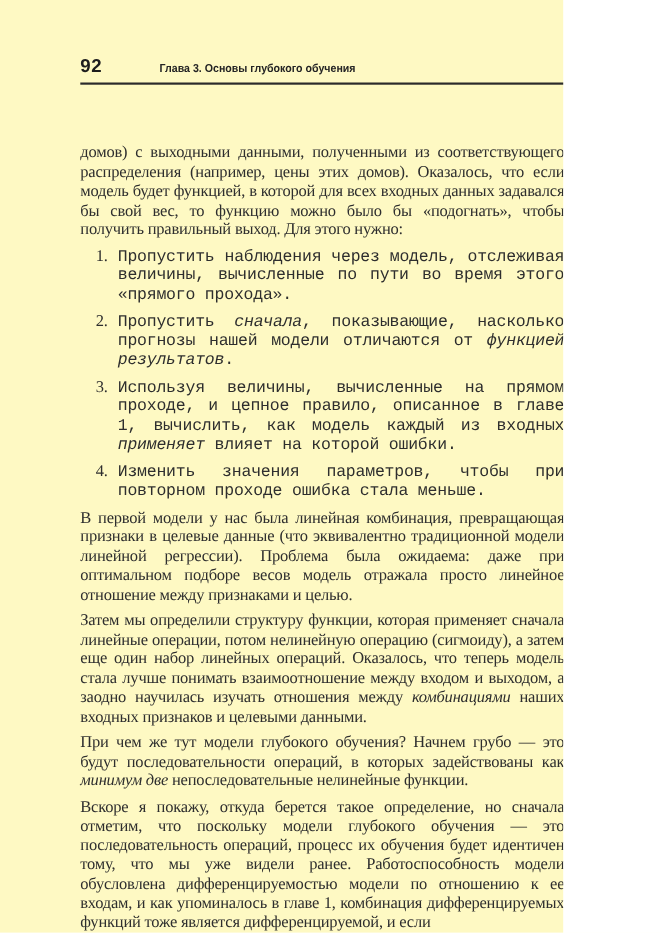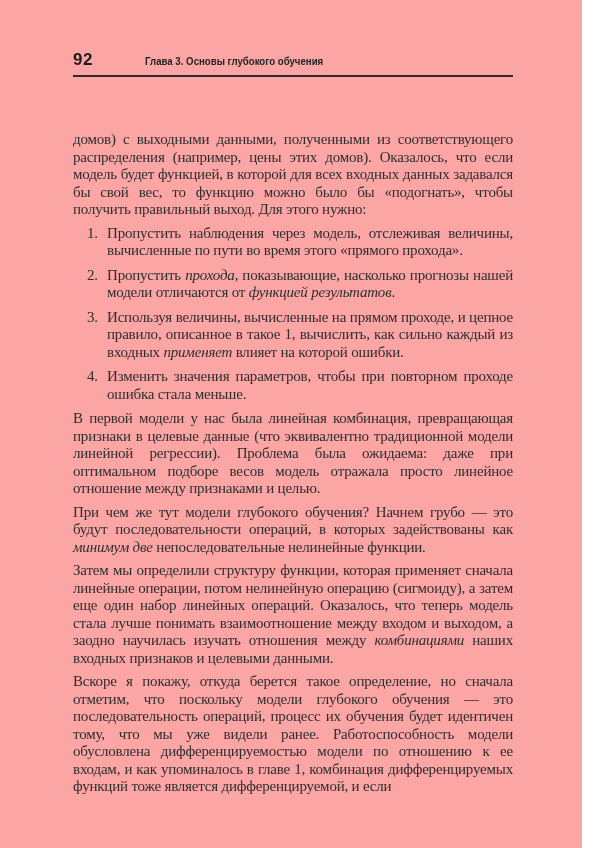--- a/index.html
+++ b/index.html
@@ -2,23 +2,23 @@
 <html lang="ru"><head>
 <meta charset="utf-8">
 <style>
   html, body {
     margin: 0;
     padding: 0;
     background: #ffffff;
   }
   .page {
     position: relative;
-    width: 582px;
+    width: 512px;
     height: 848px;
-    background: #fca5a5;
+    background: #fef9c3;
     overflow: hidden;
     box-sizing: border-box;
     padding: 50px 87px 0 73px;
     font-family: "Liberation Serif", "DejaVu Serif", serif;
     color: #2e2e2e;
   }
   
   .header {
     display: flex;
     align-items: baseline;
@@ -73,20 +73,21 @@
     margin: 0 0 7px 0;
   }
   ol.num-list .num {
     flex: 0 0 20px;
     margin-left: 14px;
     text-align: left;
   }
   ol.num-list .li-text {
     flex: 1 1 auto;
     text-align: justify;
+    font-family: Liberation Mono, monospace;
   }
 </style>
 </head>
 <body>
 
 <div class="page">
 
   <header class="header">
     <span class="pagenum">92</span>
     <span class="running">Глава 3. Основы глубокого обучения</span>
@@ -98,34 +99,34 @@
 
     <p><span>домов) с выходными данными, полученными из соответствующего распределения (например, цены этих домов). Оказалось, что если модель будет функцией, в которой для всех входных данных задавался бы свой вес, то функцию можно было бы «подогнать», чтобы получить правильный выход. Для этого нужно:</span></p>
 
     <ol class="num-list">
       <li>
         <span class="num">1.</span>
         <span class="li-text"><span>Пропустить наблюдения через модель, отслеживая величины, вычисленные по пути во время этого «прямого прохода».</span></span>
       </li>
       <li>
         <span class="num">2.</span>
-        <span class="li-text"><span>Пропустить </span><em>прохода</em><span>, показывающие, насколько прогнозы нашей модели отличаются от </span><em>функцией результатов</em><span>.</span></span>
+        <span class="li-text"><span>Пропустить </span><em>сначала</em><span>, показывающие, насколько прогнозы нашей модели отличаются от </span><em>функцией результатов</em><span>.</span></span>
       </li>
       <li>
         <span class="num">3.</span>
-        <span class="li-text"><span>Используя величины, вычисленные на прямом проходе, и цепное правило, описанное в такое 1, вычислить, как сильно каждый из входных </span><em>применяет</em><span> влияет на которой ошибки.</span></span>
+        <span class="li-text"><span>Используя величины, вычисленные на прямом проходе, и цепное правило, описанное в главе 1, вычислить, как модель каждый из входных </span><em>применяет</em><span> влияет на которой ошибки.</span></span>
       </li>
       <li>
         <span class="num">4.</span>
         <span class="li-text"><span>Изменить значения параметров, чтобы при повторном проходе ошибка стала меньше.</span></span>
       </li>
     </ol>
 
     <p><span>В первой модели у нас была линейная комбинация, превращающая признаки в целевые данные (что эквивалентно традиционной модели линейной регрессии). Проблема была ожидаема: даже при оптимальном подборе весов модель отражала просто линейное отношение между признаками и целью.</span></p>
 
+    <p><span>Затем мы определили структуру функции, которая применяет сначала линейные операции, потом нелинейную операцию (сигмоиду), а затем еще один набор линейных операций. Оказалось, что теперь модель стала лучше понимать взаимоотношение между входом и выходом, а заодно научилась изучать отношения между </span><em>комбинациями</em><span> наших входных признаков и целевыми данными.</span></p>
+
     <p><span>При чем же тут модели глубокого обучения? Начнем грубо — это будут последовательности операций, в которых задействованы как </span><em>минимум две</em><span> непоследовательные нелинейные функции.</span></p>
-
-    <p><span>Затем мы определили структуру функции, которая применяет сначала линейные операции, потом нелинейную операцию (сигмоиду), а затем еще один набор линейных операций. Оказалось, что теперь модель стала лучше понимать взаимоотношение между входом и выходом, а заодно научилась изучать отношения между </span><em>комбинациями</em><span> наших входных признаков и целевыми данными.</span></p>
 
     <p><span>Вскоре я покажу, откуда берется такое определение, но сначала отметим, что поскольку модели глубокого обучения — это последовательность операций, процесс их обучения будет идентичен тому, что мы уже видели ранее. Работоспособность модели обусловлена дифференцируемостью модели по отношению к ее входам, и как упоминалось в главе 1, комбинация дифференцируемых функций тоже является дифференцируемой, и если</span></p>
 
   </main>
 </div>
 
 </body></html>

